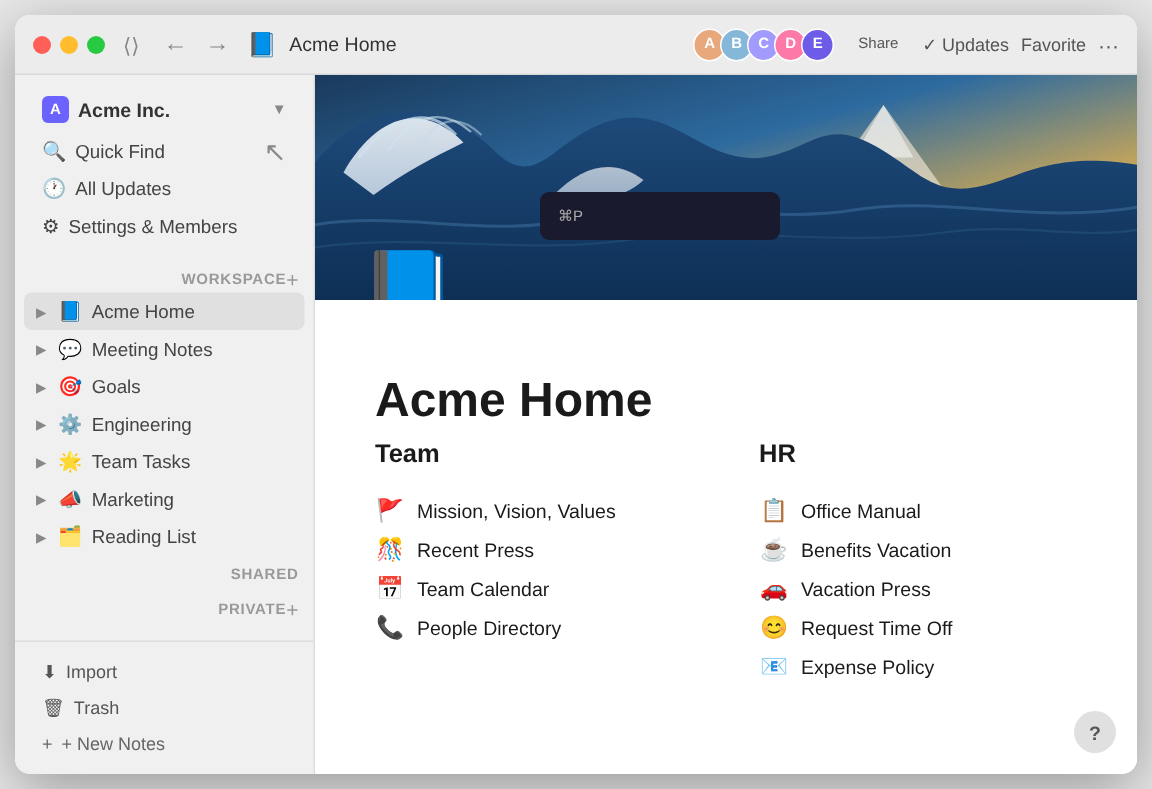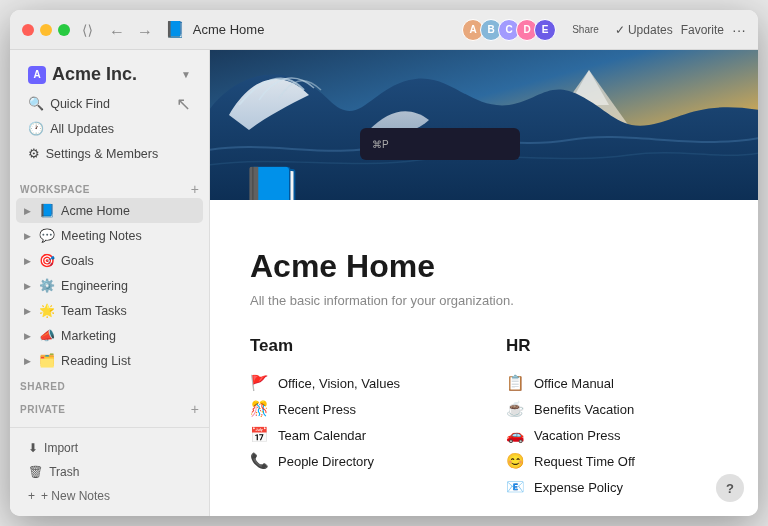--- a/index.html
+++ b/index.html
@@ -176,21 +176,21 @@
       background: #6c63ff;
       border-radius: 4px;
       display: flex;
       align-items: center;
       justify-content: center;
       color: white;
       font-size: 10px;
       font-weight: bold;
     }
     .workspace-name {
-      font-size: 18px;
+      font-size: 13px;
       font-weight: 600;
       color: #333;
       flex: 1;
     }
     .workspace-caret {
       font-size: 10px;
       color: #888;
     }
     .sidebar-item {
       display: flex;
@@ -206,21 +206,21 @@
     .sidebar-icon { font-size: 13px; }
     .sidebar-section {
       padding: 8px 10px 2px;
       font-size: 10px;
       font-weight: 700;
       color: #999;
       text-transform: uppercase;
       letter-spacing: 0.5px;
       display: flex;
       align-items: center;
-      justify-content: space-between;
+      justify-content: flex-end;
     }
     .section-add {
       background: none;
       border: none;
       cursor: pointer;
       color: #999;
       font-size: 14px;
       line-height: 1;
     }
     .sidebar-footer {
@@ -528,30 +528,29 @@
           <path d="M160,80 C180,60 200,55 220,70 C210,80 190,85 170,90 Z" fill="url(#foamGrad)" opacity="0.7"></path>
 
           <path d="M0,100 C60,90 120,110 180,95 C240,80 300,100 360,90 C420,80 480,100 550,88" stroke="#3a6a9a" stroke-width="2" fill="none" opacity="0.6"></path>
           <path d="M0,115 C70,105 140,120 210,110 C280,100 350,115 420,105 C470,98 510,110 550,103" stroke="#2d5e8a" stroke-width="1.5" fill="none" opacity="0.4"></path>
         </svg>
         <div class="book-icon-overlay">📘</div>
       </div>
 
       <div class="page-content">
         <h1 class="page-main-title">Acme Home</h1>
-        <p class="page-subtitle">All the basic information for your organization.</p>
 
         <div class="columns">
 
           <div class="column">
             <div class="column-title">Team</div>
             <div>
               <a class="page-link">
                 <span class="link-emoji">🚩</span>
-                <span>Office, Vision, Values</span>
+                <span>Mission, Vision, Values</span>
               </a>
               <a class="page-link">
                 <span class="link-emoji">🎊</span>
                 <span>Recent Press</span>
               </a>
               <a class="page-link">
                 <span class="link-emoji">📅</span>
                 <span>Team Calendar</span>
               </a>
               <a class="page-link">

